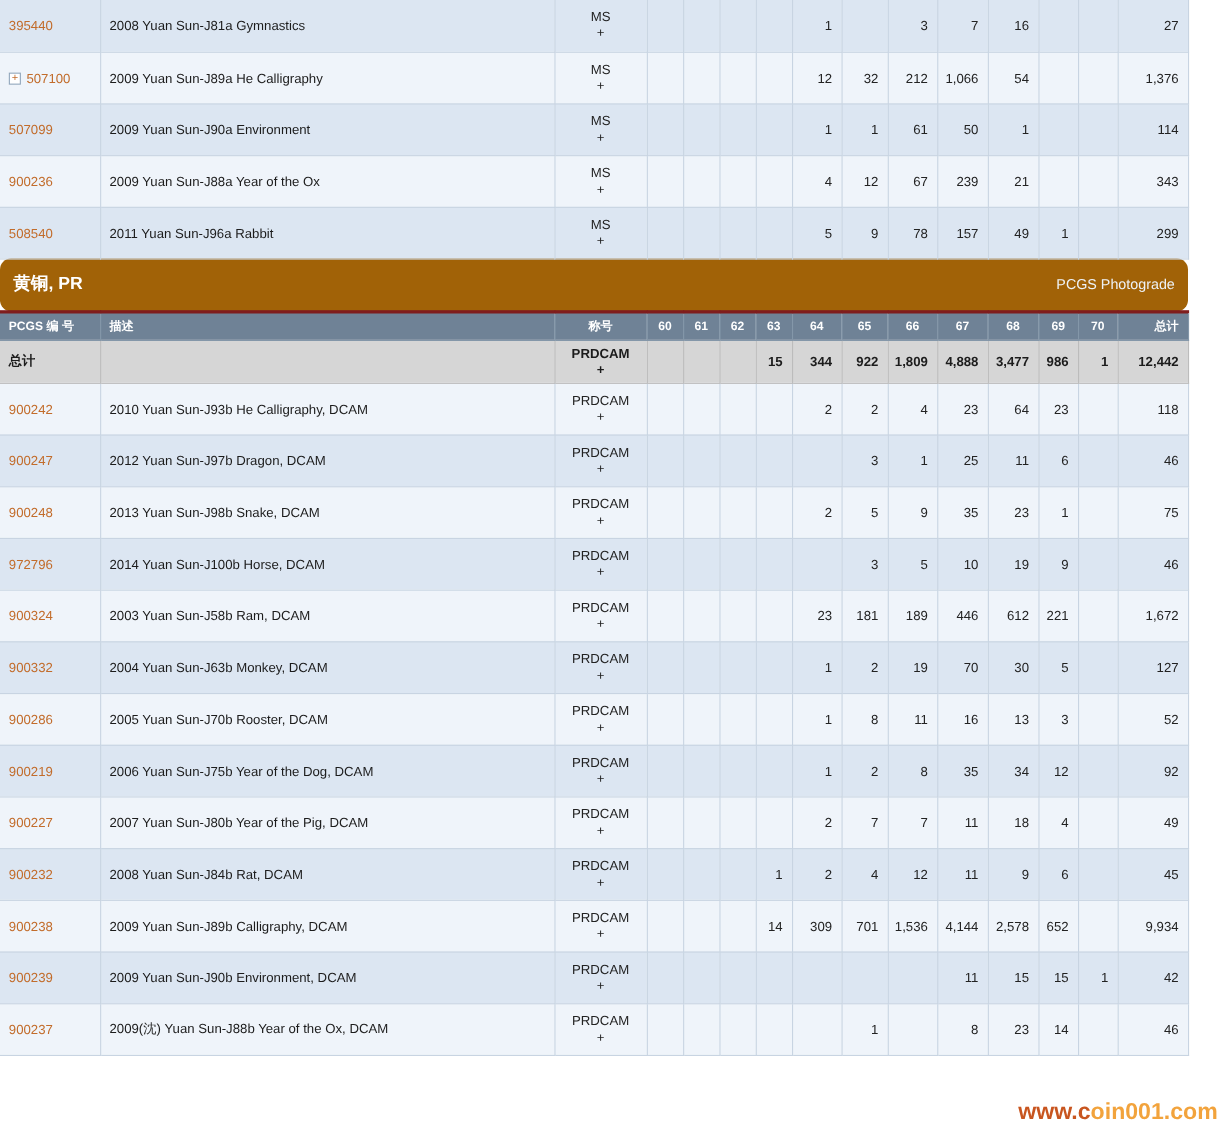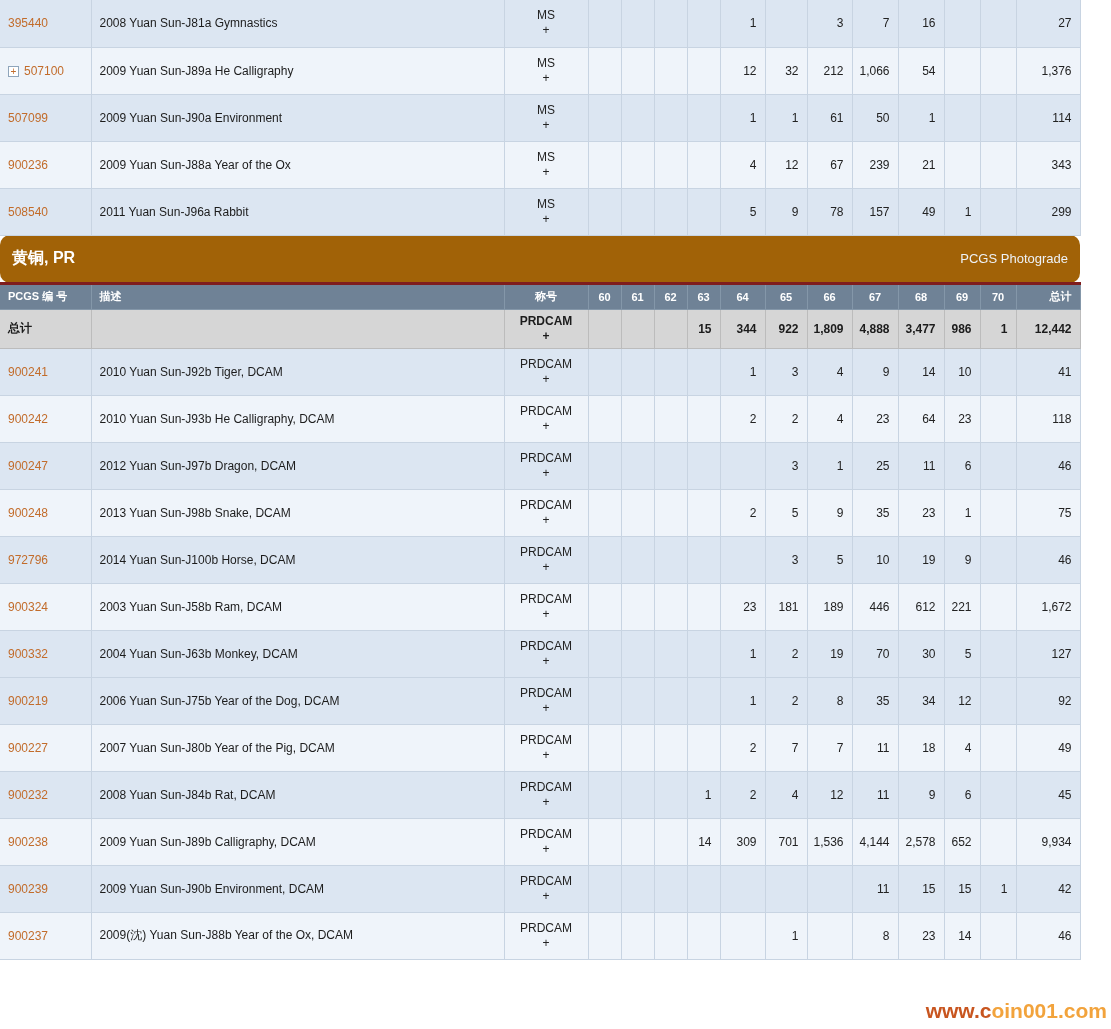--- a/index.html
+++ b/index.html
@@ -302,37 +302,20 @@
         <td class="num">1,809</td>
         <td class="num">4,888</td>
         <td class="num">3,477</td>
         <td class="num">986</td>
         <td class="num">1</td>
         <td class="num">12,442</td>
       </tr>
     </tbody>
 
     <tbody id="pr-body">
-        <tr class="data-row row-a">
-          <td class="id"><span>900241</span></td>
-          <td class="desc">2010 Yuan Sun-J92b Tiger, DCAM</td>
-          <td class="desig"><span>PRDCAM</span><br><span>+</span></td>
-          <td class="num"></td>
-          <td class="num"></td>
-          <td class="num"></td>
-          <td class="num"></td>
-          <td class="num">1</td>
-          <td class="num">3</td>
-          <td class="num">4</td>
-          <td class="num">9</td>
-          <td class="num">14</td>
-          <td class="num">10</td>
-          <td class="num"></td>
-          <td class="num">41</td>
-        </tr>
         <tr class="data-row row-b">
           <td class="id"><span>900242</span></td>
           <td class="desc">2010 Yuan Sun-J93b He Calligraphy, DCAM</td>
           <td class="desig"><span>PRDCAM</span><br><span>+</span></td>
           <td class="num"></td>
           <td class="num"></td>
           <td class="num"></td>
           <td class="num"></td>
           <td class="num">2</td>
           <td class="num">2</td>
@@ -420,20 +403,37 @@
           <td class="num"></td>
           <td class="num"></td>
           <td class="num">1</td>
           <td class="num">2</td>
           <td class="num">19</td>
           <td class="num">70</td>
           <td class="num">30</td>
           <td class="num">5</td>
           <td class="num"></td>
           <td class="num">127</td>
+        </tr>
+        <tr class="data-row row-b">
+          <td class="id"><span>900286</span></td>
+          <td class="desc">2005 Yuan Sun-J70b Rooster, DCAM</td>
+          <td class="desig"><span>PRDCAM</span><br><span>+</span></td>
+          <td class="num"></td>
+          <td class="num"></td>
+          <td class="num"></td>
+          <td class="num"></td>
+          <td class="num">1</td>
+          <td class="num">8</td>
+          <td class="num">11</td>
+          <td class="num">16</td>
+          <td class="num">13</td>
+          <td class="num">3</td>
+          <td class="num"></td>
+          <td class="num">52</td>
         </tr>
         <tr class="data-row row-a">
           <td class="id"><span>900219</span></td>
           <td class="desc">2006 Yuan Sun-J75b Year of the Dog, DCAM</td>
           <td class="desig"><span>PRDCAM</span><br><span>+</span></td>
           <td class="num"></td>
           <td class="num"></td>
           <td class="num"></td>
           <td class="num"></td>
           <td class="num">1</td>

